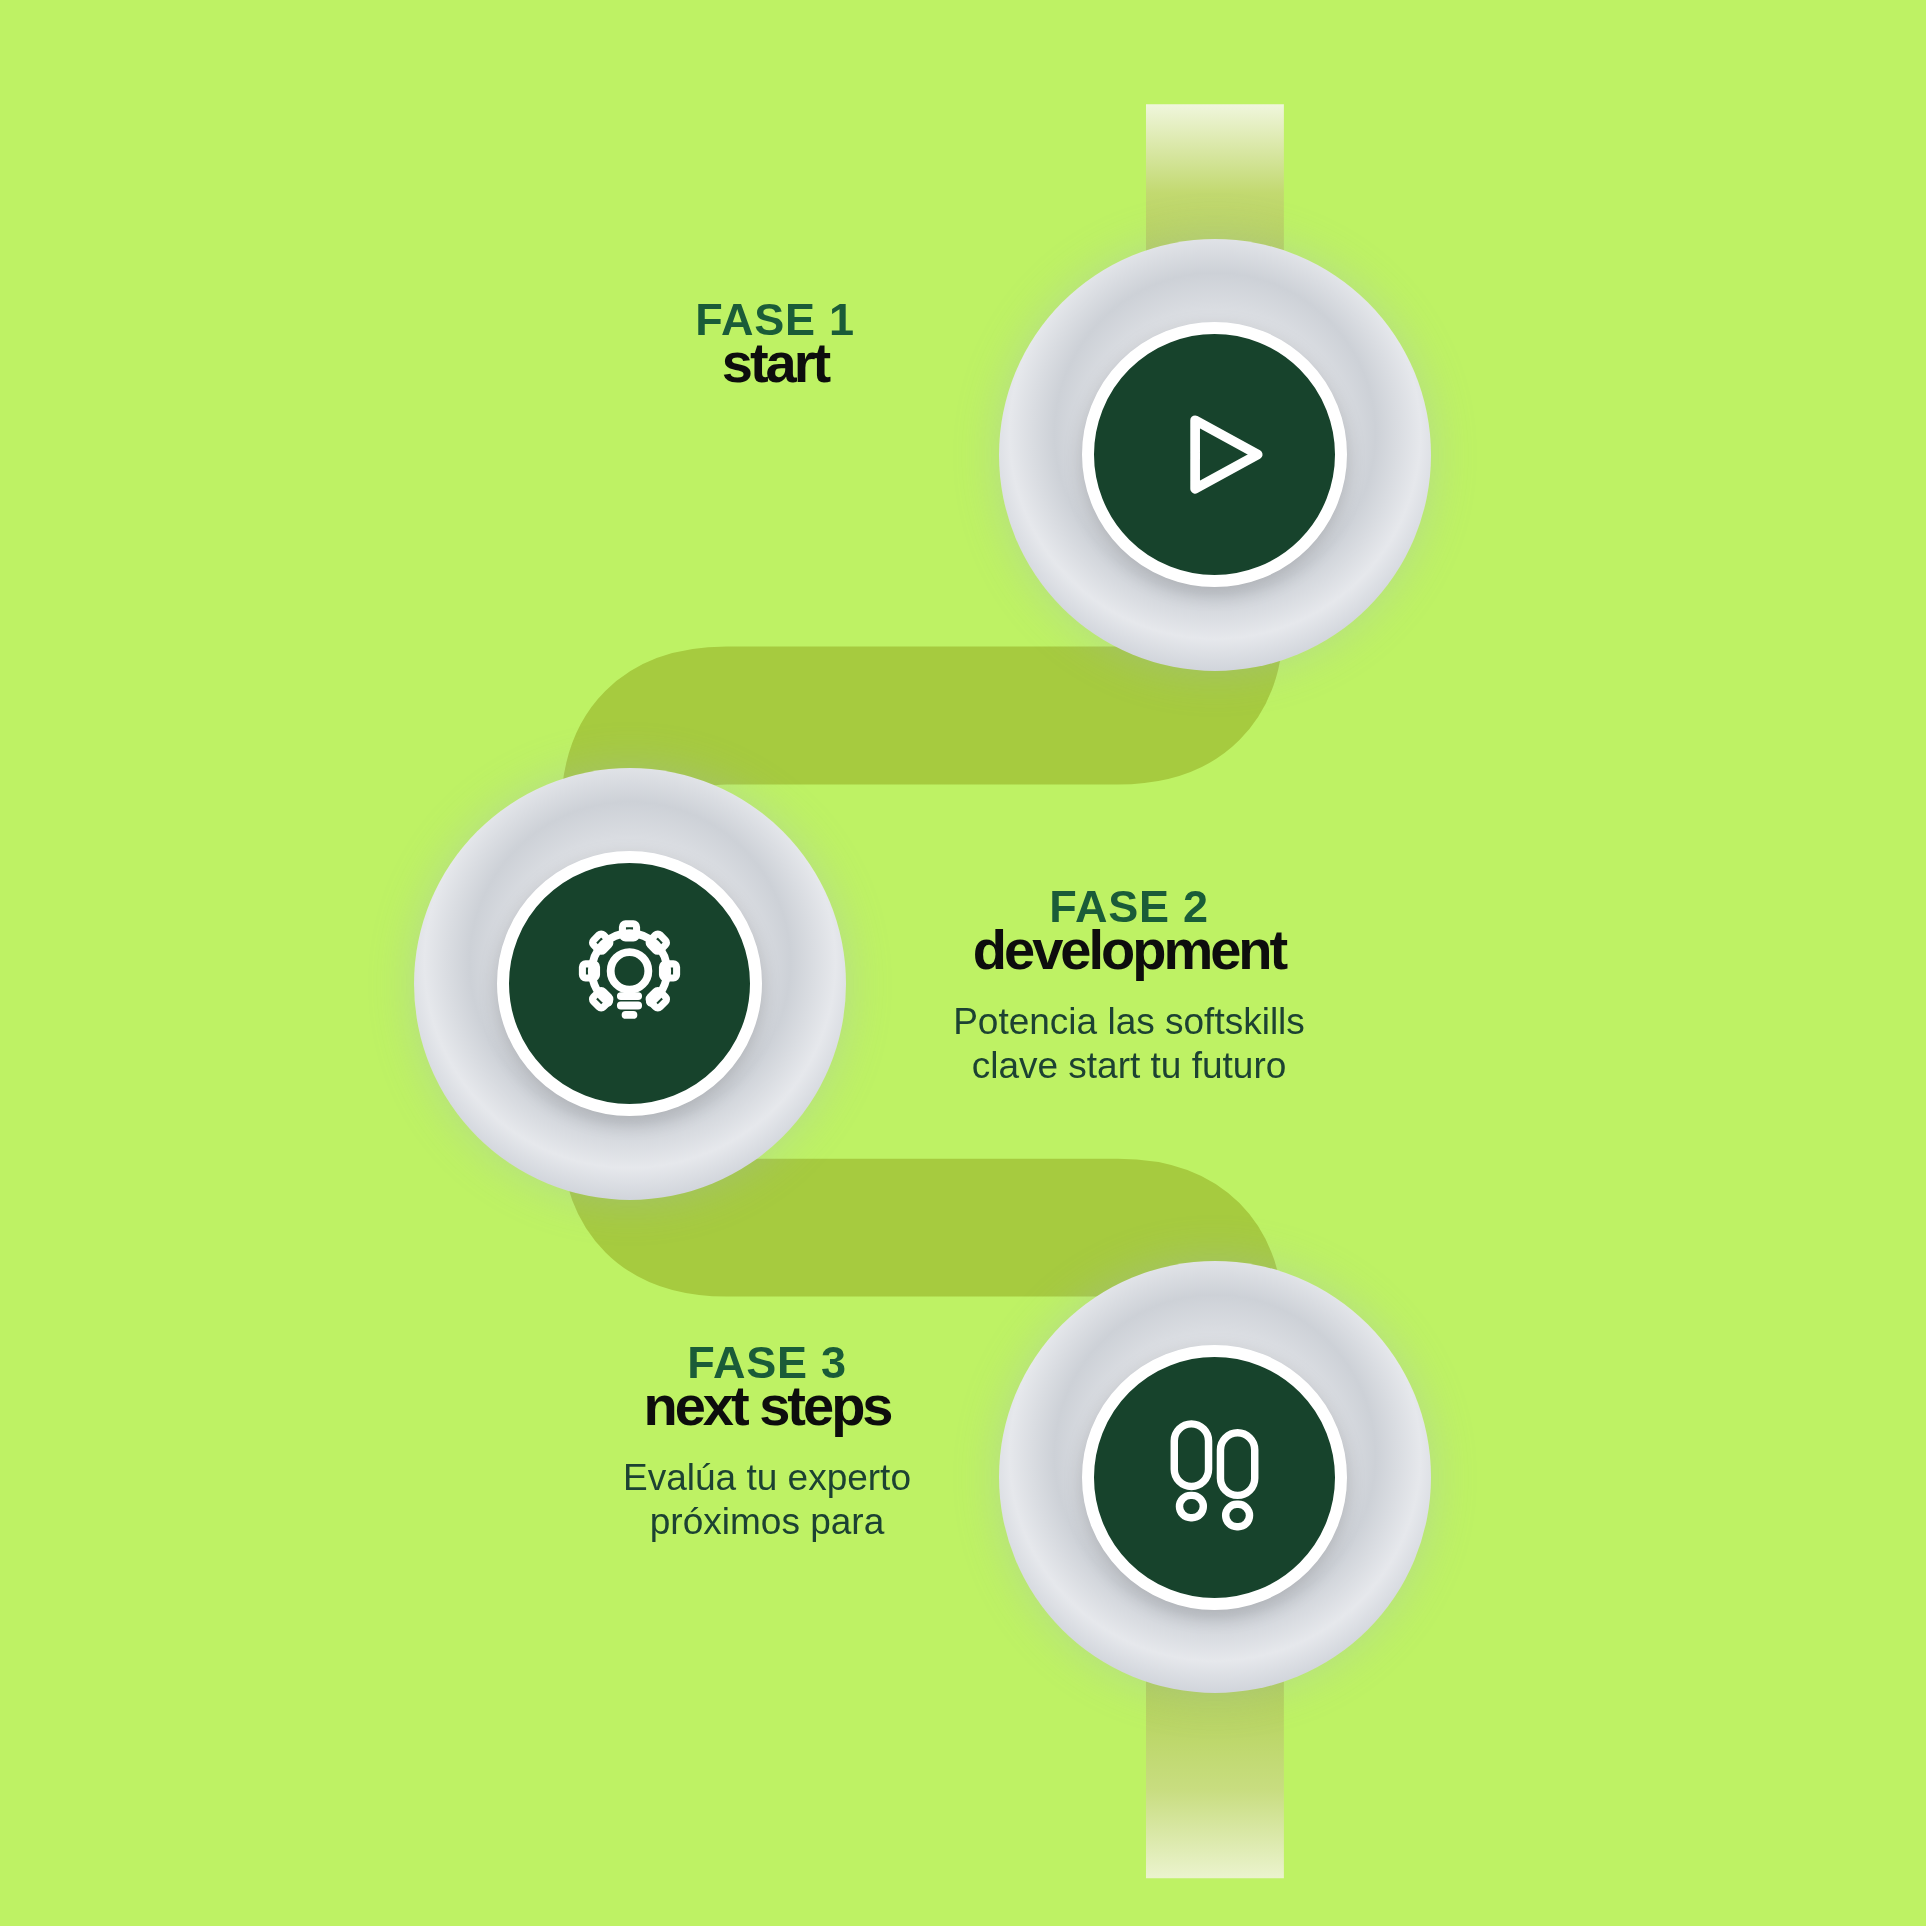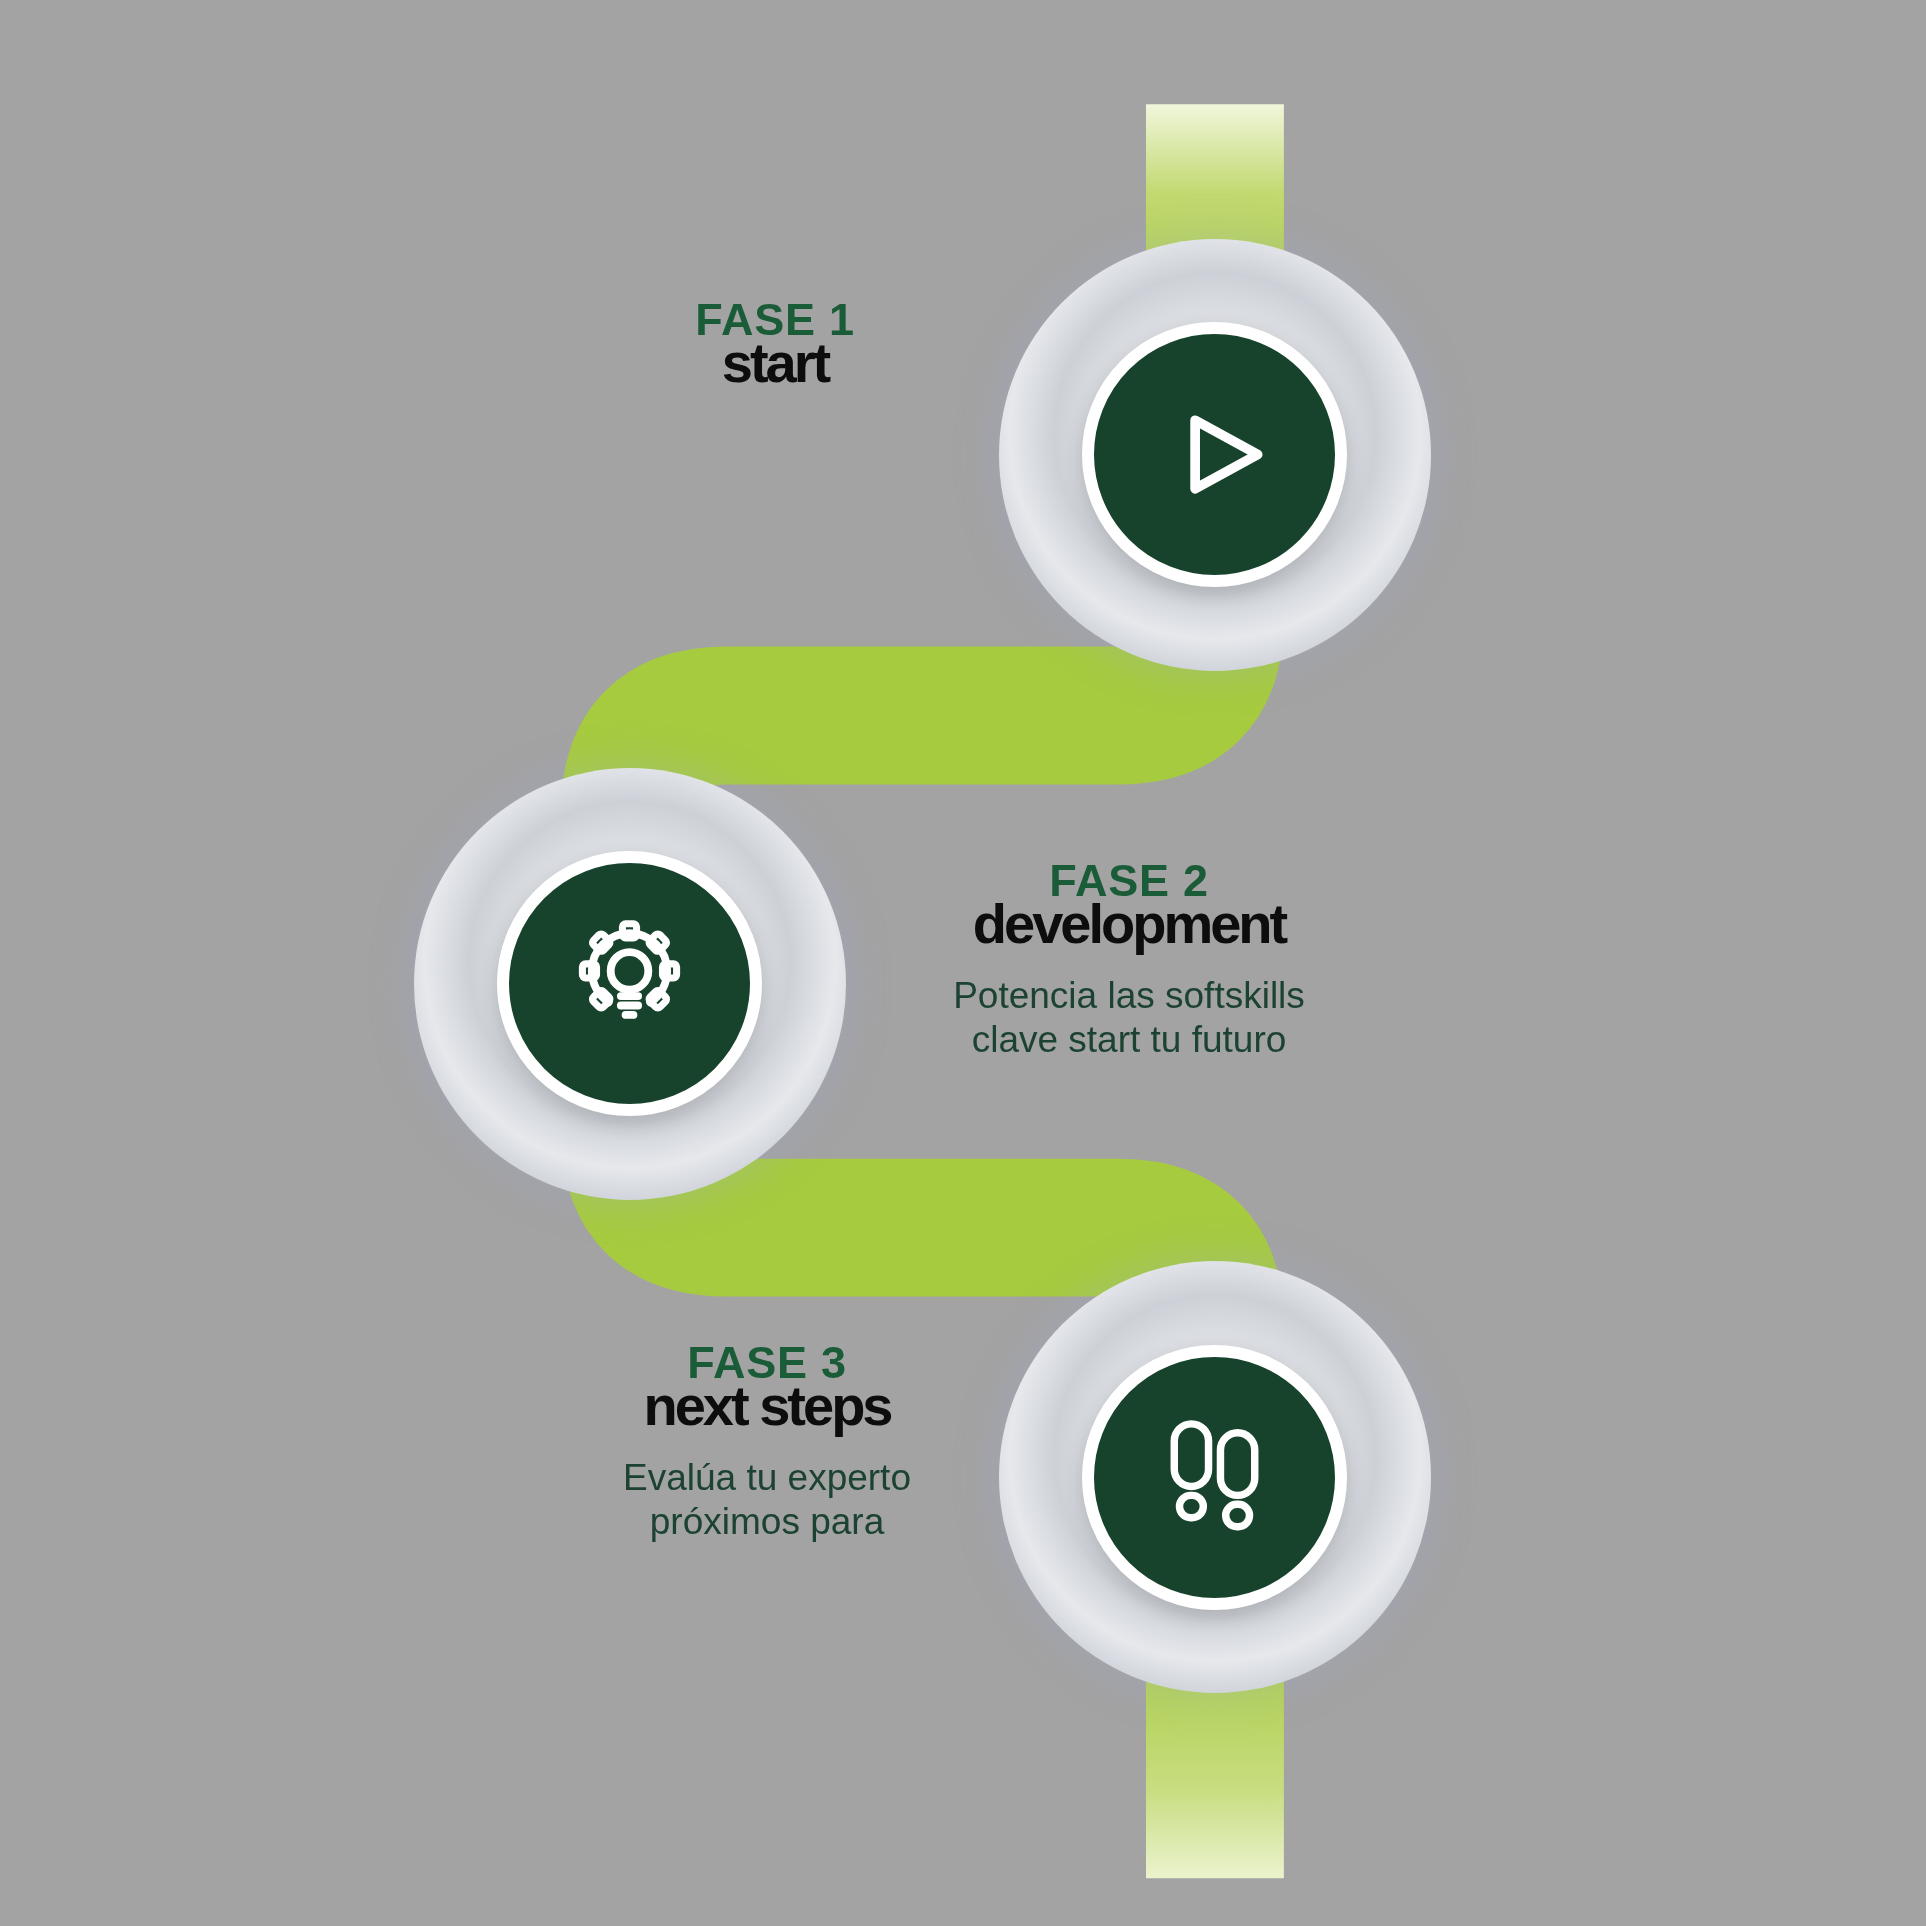--- a/index.html
+++ b/index.html
@@ -1,20 +1,20 @@
 <!DOCTYPE html>
 <html style="font-size:12px"><head>
 <meta charset="utf-8">
 <style>
   html, body { margin: 0; padding: 0; background: #ffffff; }
   .canvas {
     position: relative;
     width: 1926px;
     height: 1926px;
-    background: #a3a3a3;
+    background: #bef264;
     overflow: hidden;
     font-family: "Liberation Sans", sans-serif;
   }
   .path-layer { position: absolute; left: 0; top: 0; }
 
   
   .disk {
     position: absolute;
     width: 432px; height: 432px;
     border-radius: 50%;
@@ -37,21 +37,21 @@
     display: flex; align-items: center; justify-content: center;
     box-shadow: 0 6px 19.4px rgba(0,0,0,0.18);
   }
   .node-1 { left: 1082px; top: 322px; }
   .node-2 { left: 497px;  top: 851px; }
   .node-3 { left: 1082px; top: 1345px; }
 
   
   .textblock { position: absolute; text-align: center; }
   .tb-1 { left: 477px;  top: 297px;  width: 596px; }
-  .tb-2 { left: 827px; top: 858px; width: 604px; }
+  .tb-2 { left: 827px; top: 884px; width: 604px; }
   .tb-3 { left: 469px;  top: 1340px; width: 596px; }
 
   .fase {
     font-size: 45px;
     font-weight: 700;
     color: #1a5c38;
     letter-spacing: 0.7px;
     line-height: 1.0;
   }
   .title {

